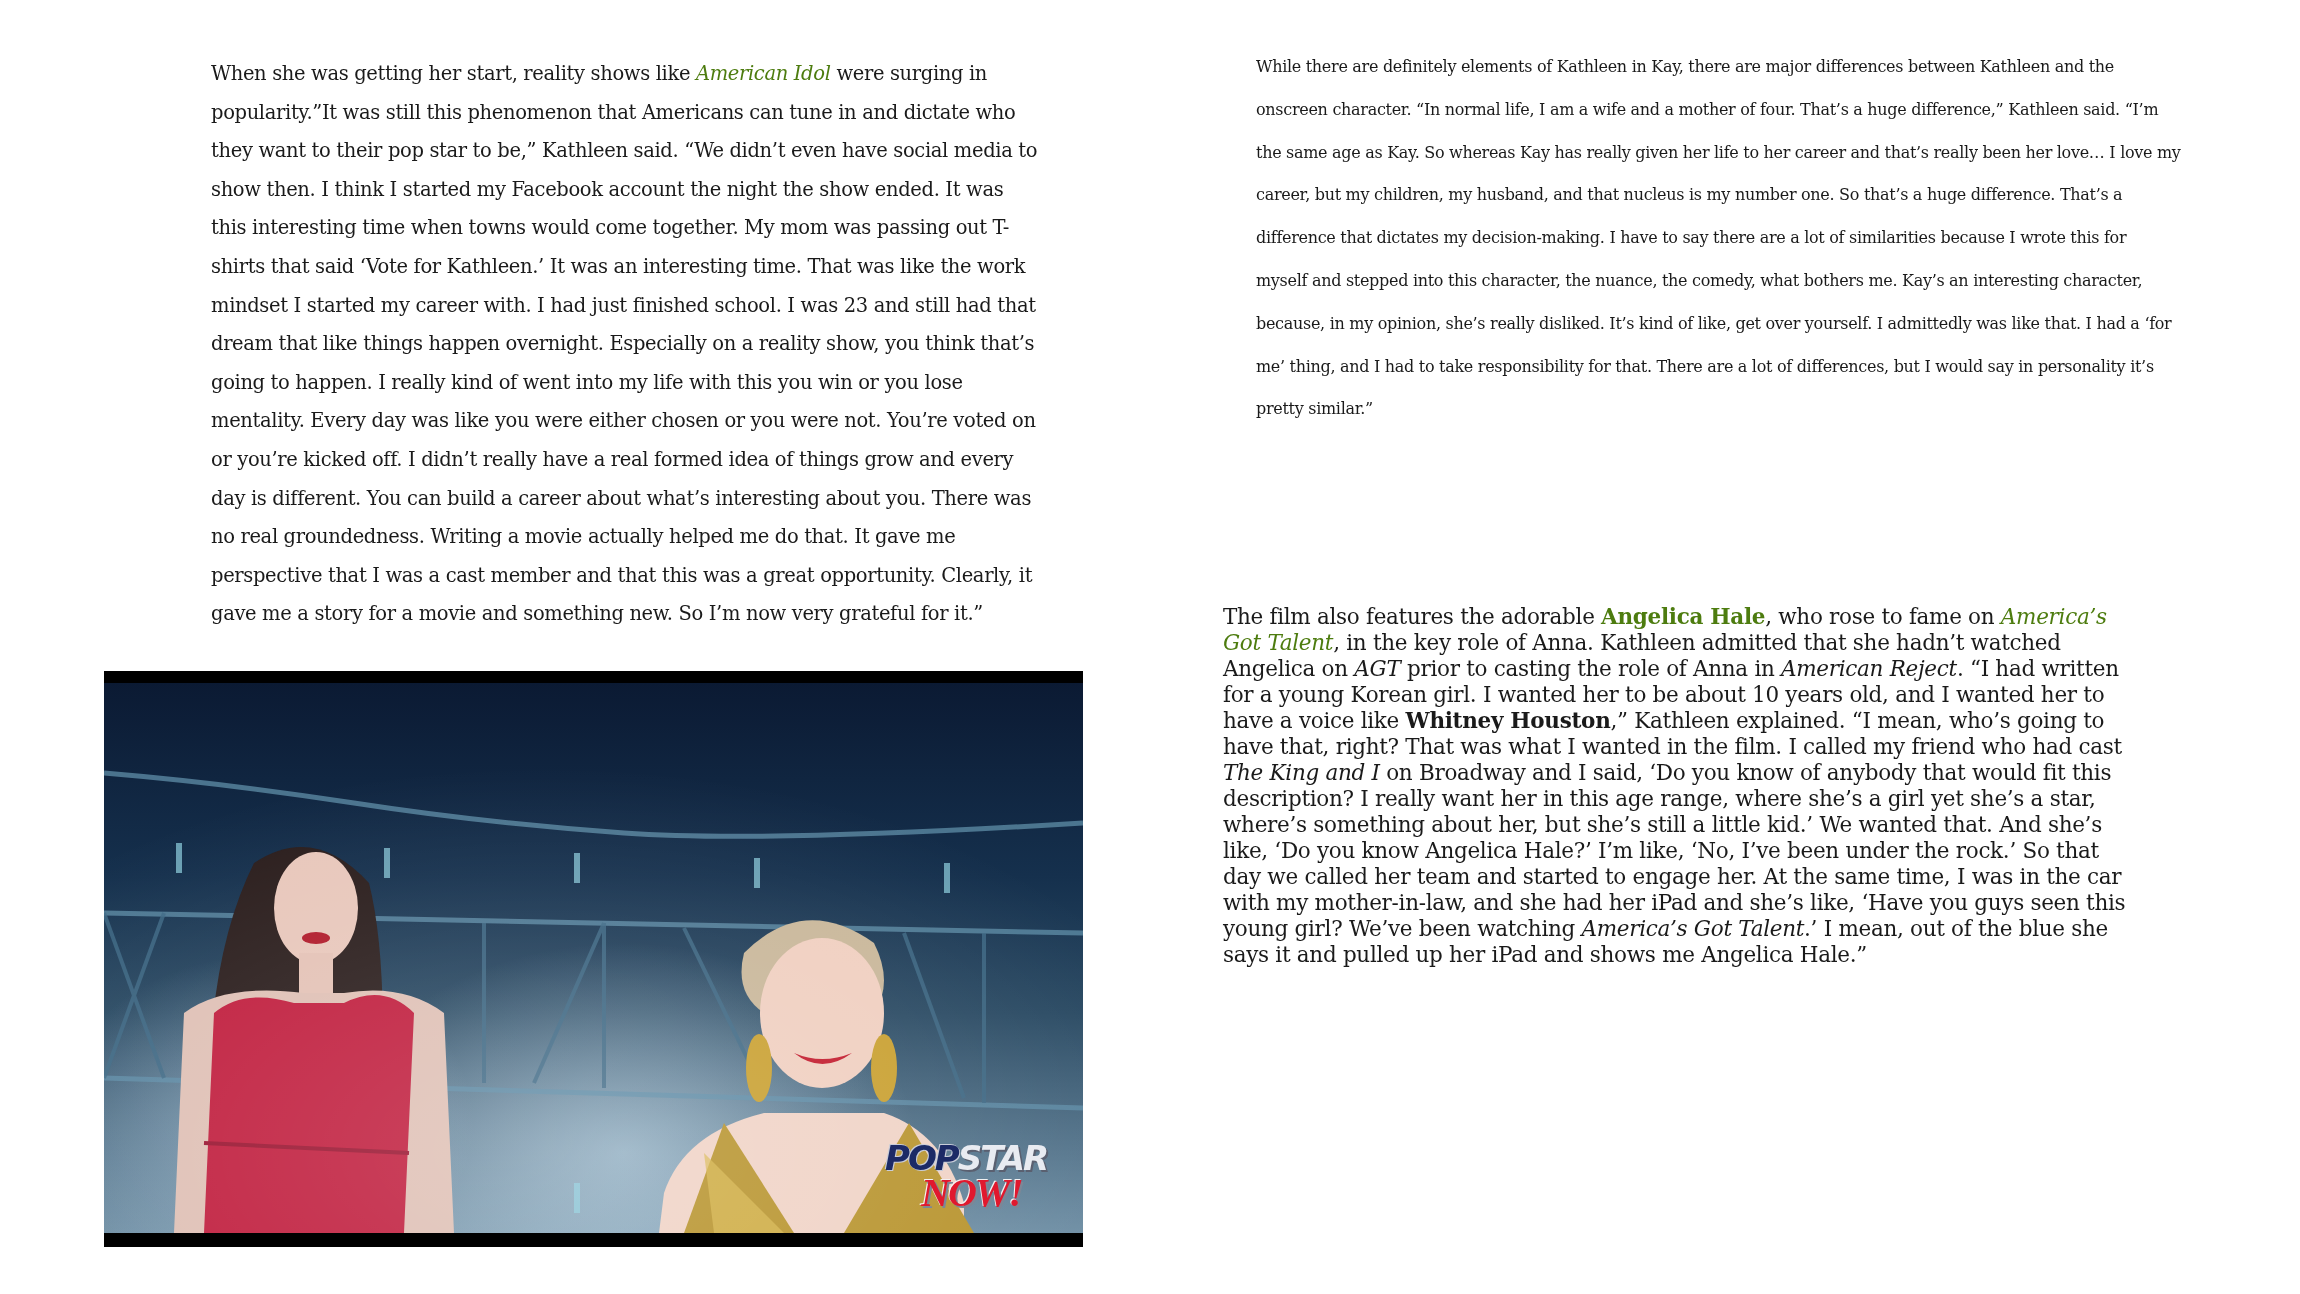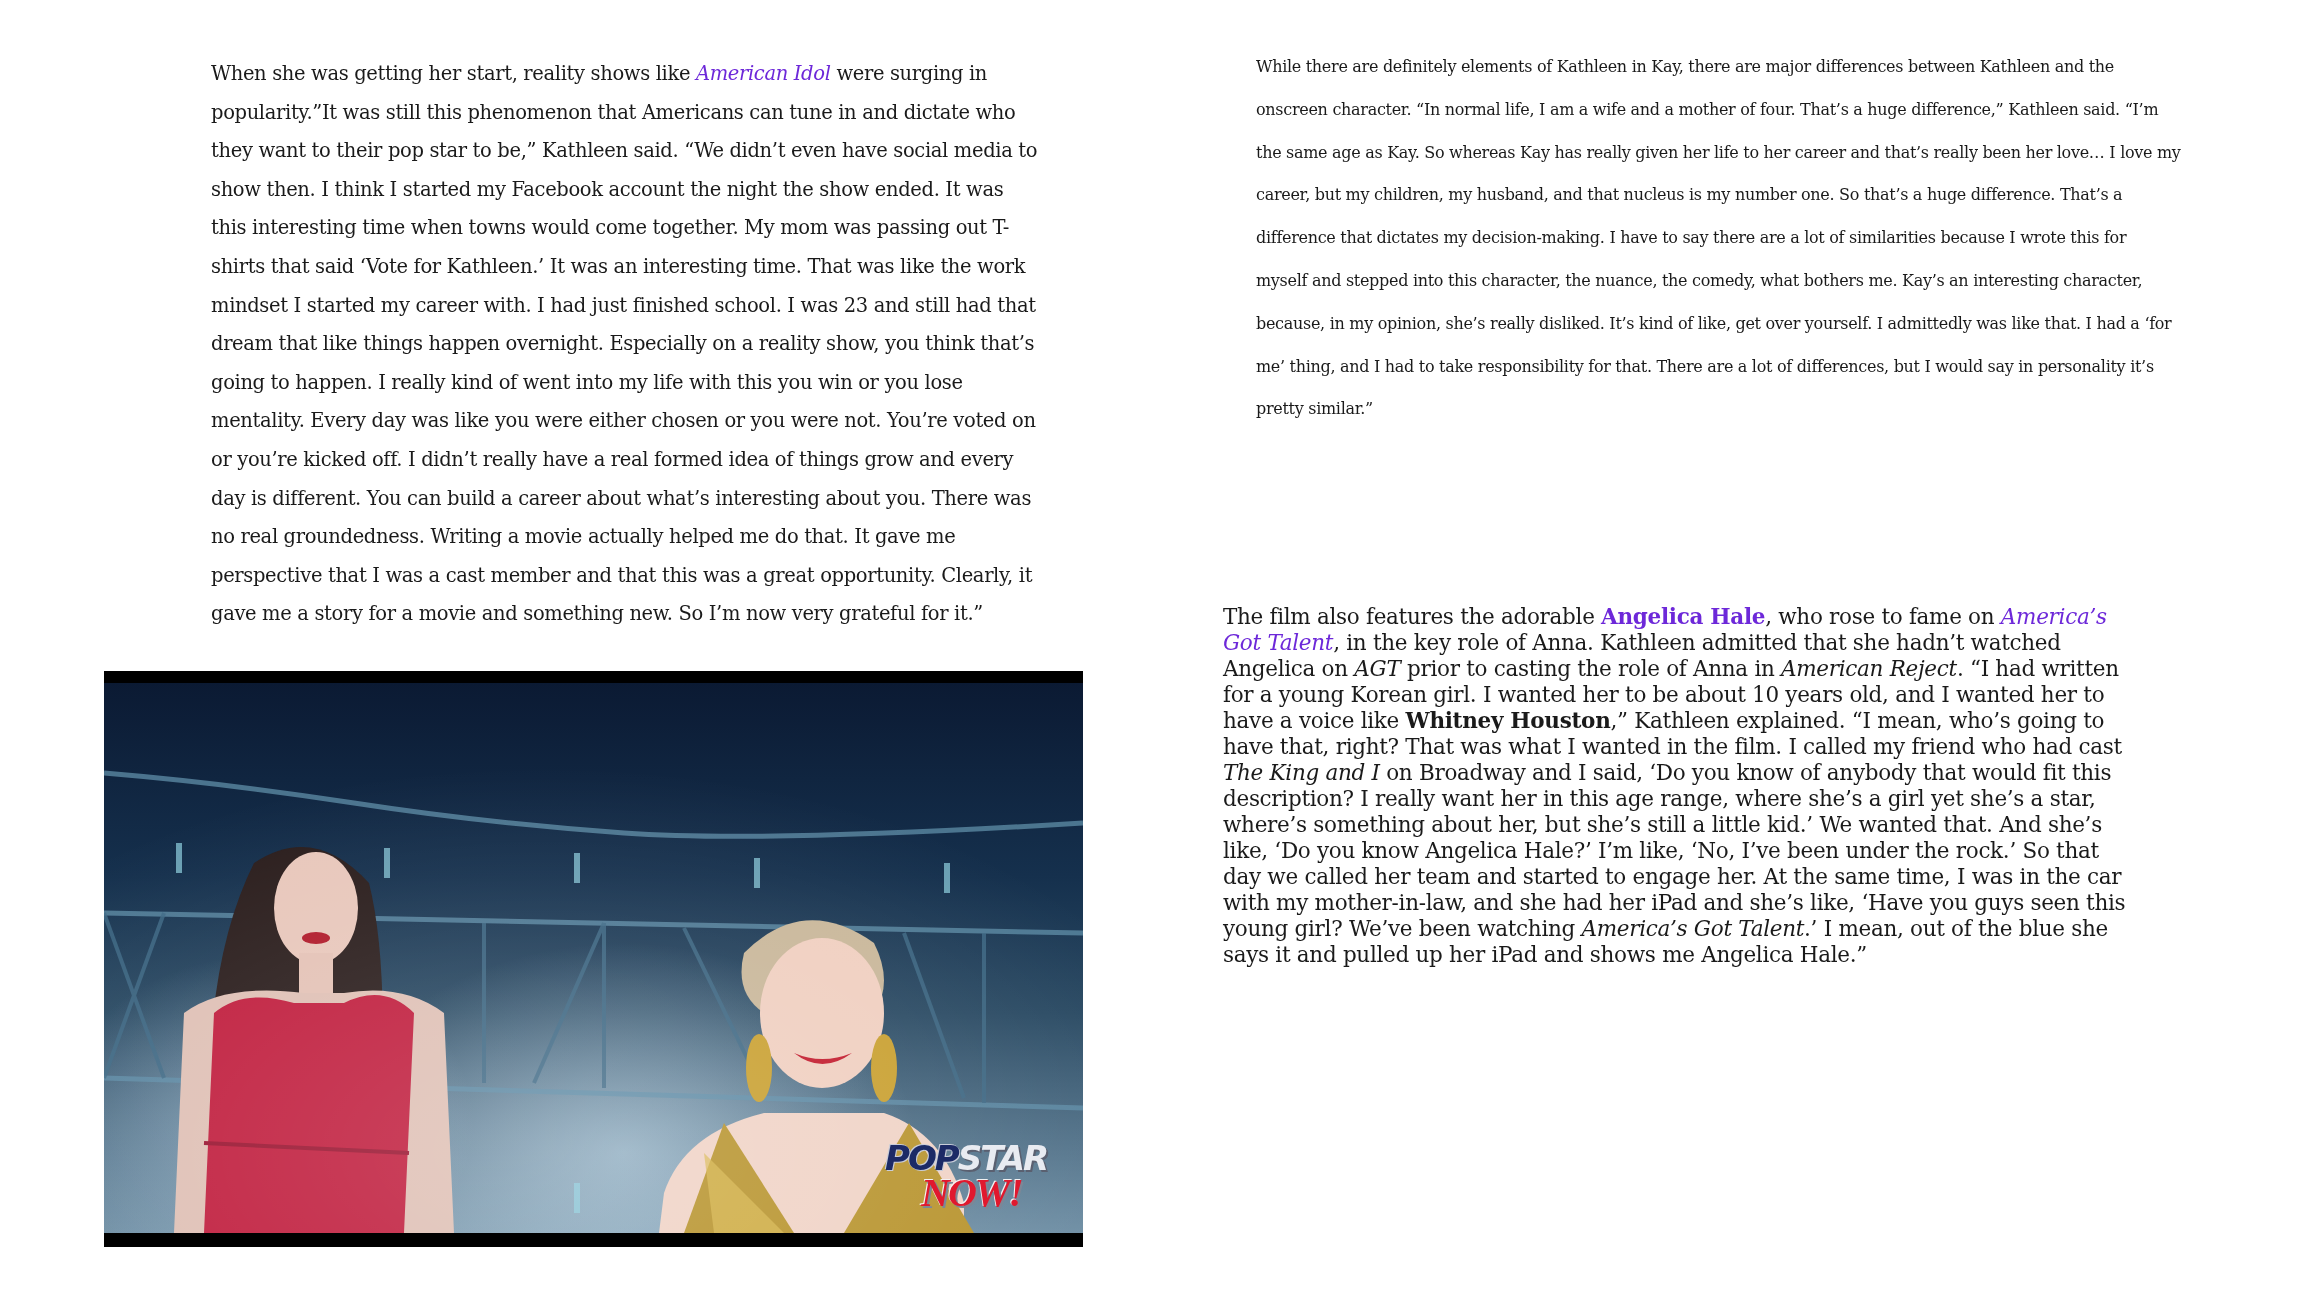--- a/index.html
+++ b/index.html
@@ -16,21 +16,21 @@
     font-size: 19.5px; line-height: 38.6px; letter-spacing: -0.35px;
   }
   #right-top {
     left: 1256px; top: 46px; width: 925px;
     font-size: 16px; line-height: 42.8px; letter-spacing: -0.3px;
   }
   #right-bottom {
     left: 1223px; top: 604px; width: 920px;
     font-size: 21.5px; line-height: 26px; letter-spacing: -0.3px;
   }
-  .pink { color: #6d28d9; }
+  .pink { color: #4d7c0f; }
   .it { font-style: italic; }
   .b { font-weight: bold; }
 
   
   #photo {
     position: absolute; left: 104px; top: 671px; width: 979px; height: 576px;
     background: #000; overflow: hidden;
   }
   #photo .scene {
     position: absolute; left: 0; top: 12px; width: 979px; height: 550px; overflow: hidden;

